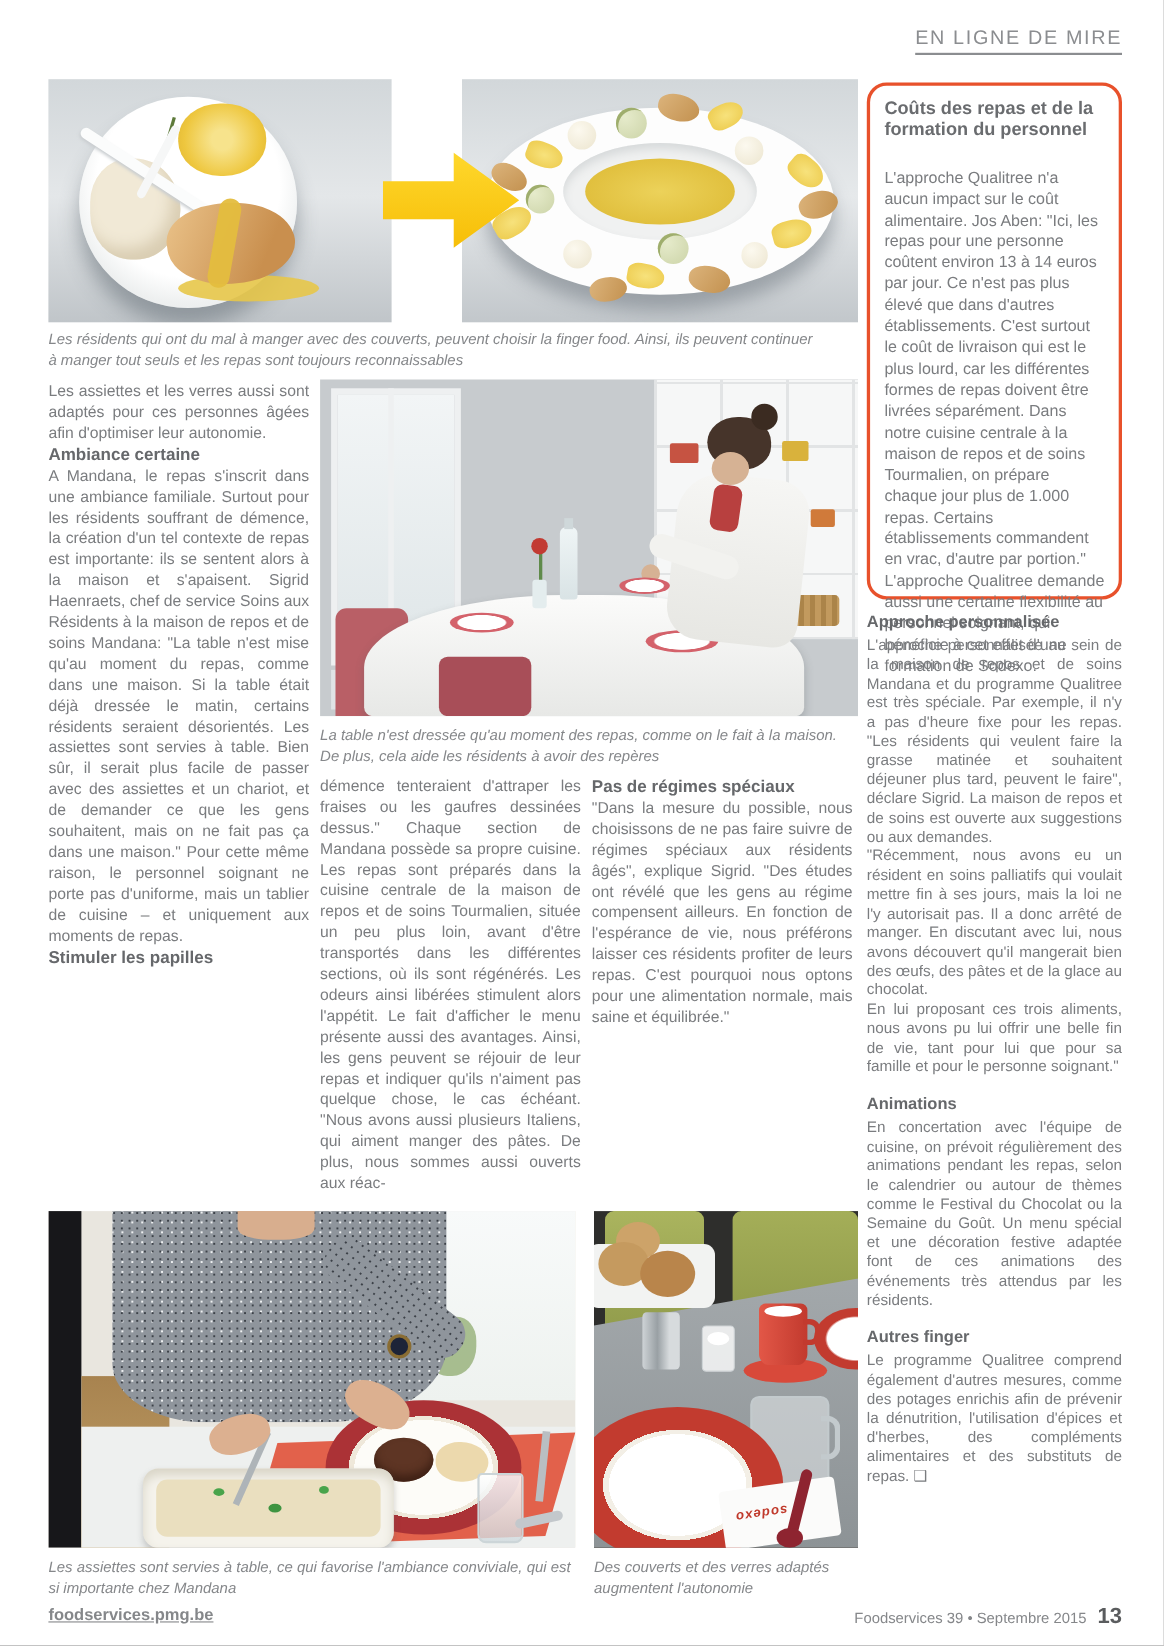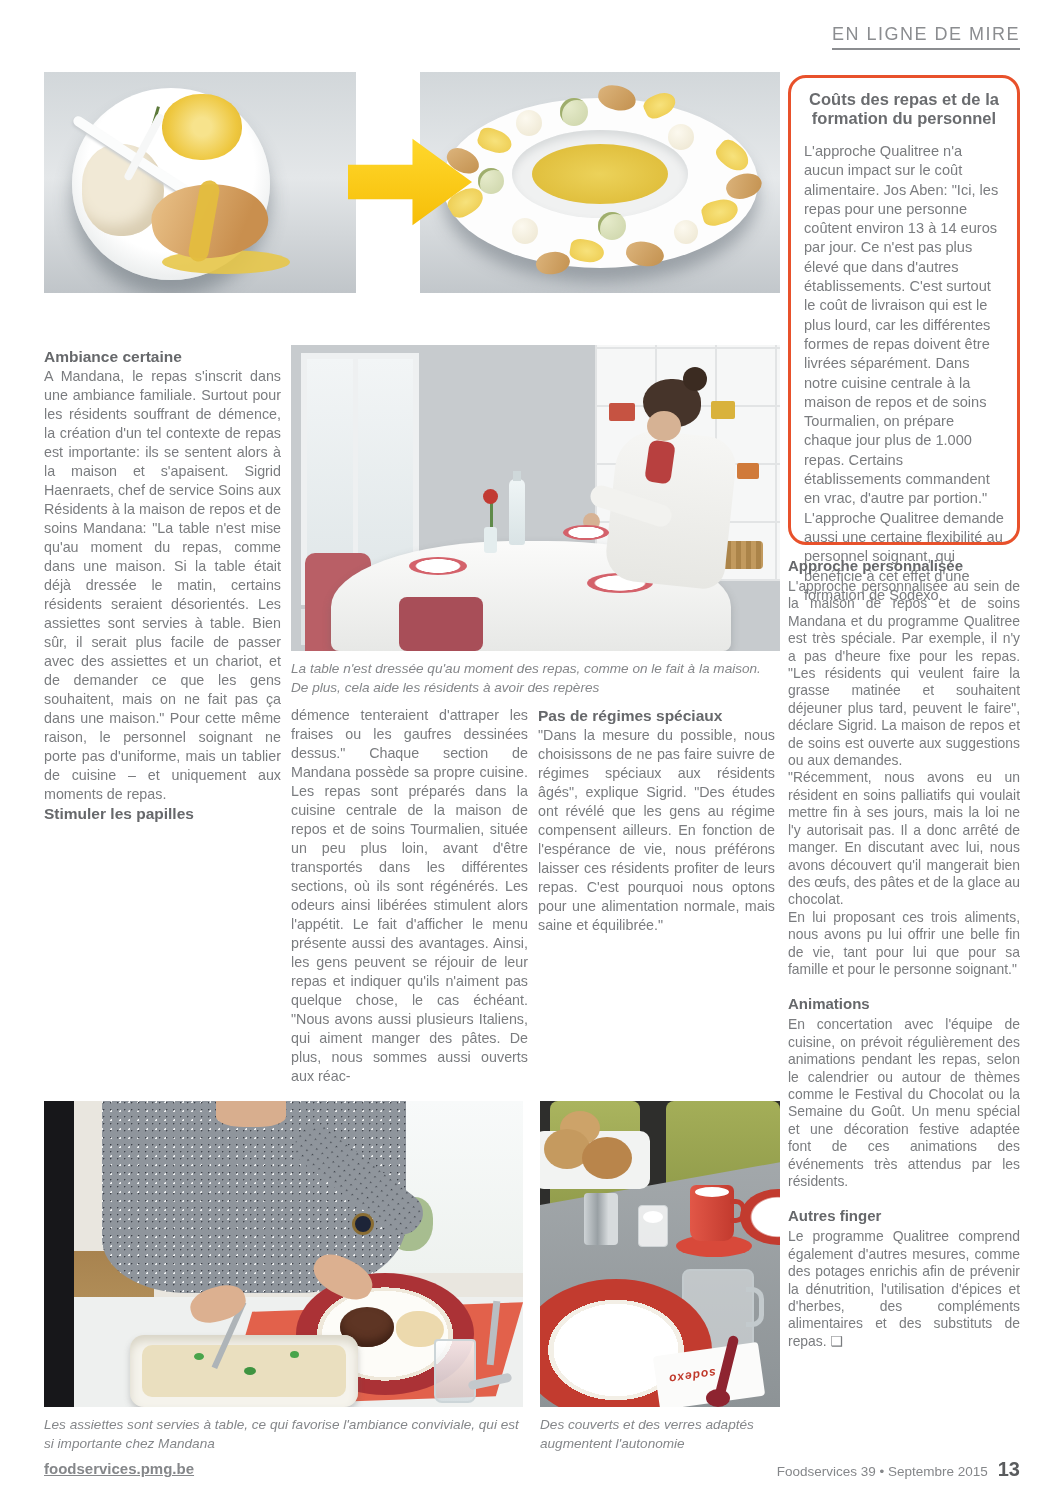--- a/index.html
+++ b/index.html
@@ -30,21 +30,21 @@
   
   .sidebar { position:absolute; left:788px; top:556px; width:232px; font-size:13.9px; line-height:17.4px; text-align:justify; }
   .sidebar p { margin:0; }
   .sidebar .h { font-size:15px; margin:16px 0 2px 0; }
   .sidebar .h:first-child { margin-top:0; }
   .costbox {
     position:absolute; left:788px; top:75px; width:232px; height:470px;
     border:3px solid #e8512b; border-radius:18px; padding:12px 13px 10px 13px;
     background:#fff;
   }
-  .costbox .t { font-weight:700; color:#6a6c6f; font-size:16.5px; line-height:19px; margin-bottom:14px;text-align:center; }
+  .costbox .t { font-weight:700; color:#6a6c6f; font-size:16.5px; line-height:19px; margin-bottom:25px; }
   .costbox .b { font-size:14.6px; line-height:19.3px; text-align:left; color:#7a7c7f; }
   
   .f-link {
     position:absolute; left:44px; top:1460px; font-size:15px; font-weight:700;
     color:#85878a; text-decoration:underline; cursor:pointer;
   }
   .f-right { position:absolute; right:38px; top:1458px; display:flex; align-items:baseline; gap:10px; }
   .f-issue { font-size:13.5px; color:#85878a; }
   .f-page { font-size:20px; font-weight:700; color:#5a5c5e; }
   
@@ -232,22 +232,24 @@
     <div class="fi veg" style="left:140px;top:26px;width:28px;height:28px"></div>
     <div class="fi veg" style="left:178px;top:140px;width:28px;height:28px"></div>
     <div class="fi veg" style="left:58px;top:96px;width:26px;height:26px"></div>
     <div class="fi chix" style="left:178px;top:14px;width:38px;height:24px;transform:rotate(12deg)"></div>
     <div class="fi chix" style="left:306px;top:102px;width:36px;height:24px;transform:rotate(-18deg)"></div>
     <div class="fi chix" style="left:206px;top:170px;width:38px;height:24px;transform:rotate(8deg)"></div>
     <div class="fi chix" style="left:26px;top:78px;width:34px;height:22px;transform:rotate(26deg)"></div>
     <div class="fi chix" style="left:116px;top:180px;width:34px;height:22px;transform:rotate(-10deg)"></div>
   </div>
 
+  <div class="cap" style="left:44px;top:299px;width:700px">Les résidents qui ont du mal à manger avec des couverts, peuvent choisir la finger food. Ainsi, ils peuvent continuer à manger tout seuls et les repas sont toujours reconnaissables</div>
 
   <div class="col" style="left:44px;top:347px;width:237px">
+    <p>Les assiettes et les verres aussi sont adaptés pour ces personnes âgées afin d'optimiser leur autonomie.</p>
     <p class="h">Ambiance certaine</p>
     <p>A Mandana, le repas s'inscrit dans une ambiance familiale. Surtout pour les résidents souffrant de démence, la création d'un tel contexte de repas est importante: ils se sentent alors à la maison et s'apaisent. Sigrid Haenraets, chef de service Soins aux Résidents à la maison de repos et de soins Mandana: "La table n'est mise qu'au moment du repas, comme dans une maison. Si la table était déjà dressée le matin, certains résidents seraient désorientés. Les assiettes sont servies à table. Bien sûr, il serait plus facile de passer avec des assiettes et un chariot, et de demander ce que les gens souhaitent, mais on ne fait pas ça dans une maison." Pour cette même raison, le personnel soignant ne porte pas d'uniforme, mais un tablier de cuisine – et uniquement aux moments de repas.</p>
     <p class="h">Stimuler les papilles</p>
   </div>
 
   <div class="photo pM">
     <div class="pM-window"></div>
     <div class="pM-mullion"></div>
     <div class="pM-radiator"></div>
     <div class="pM-shelf"></div>

